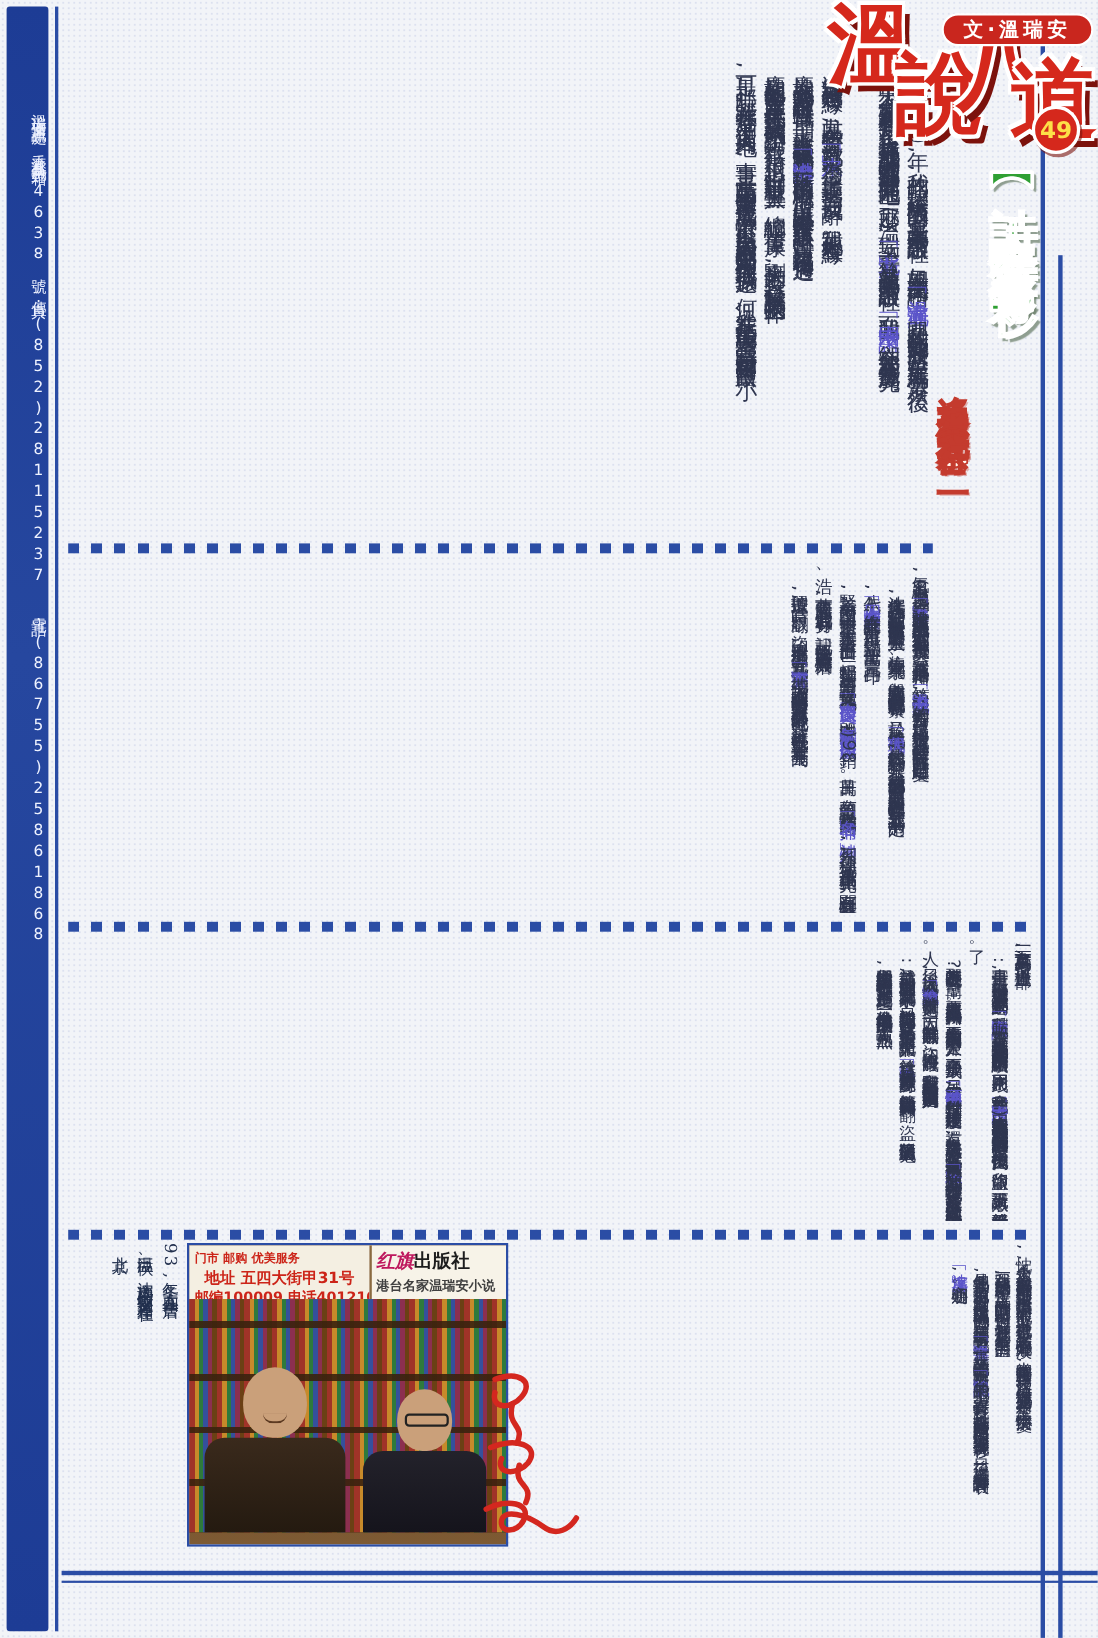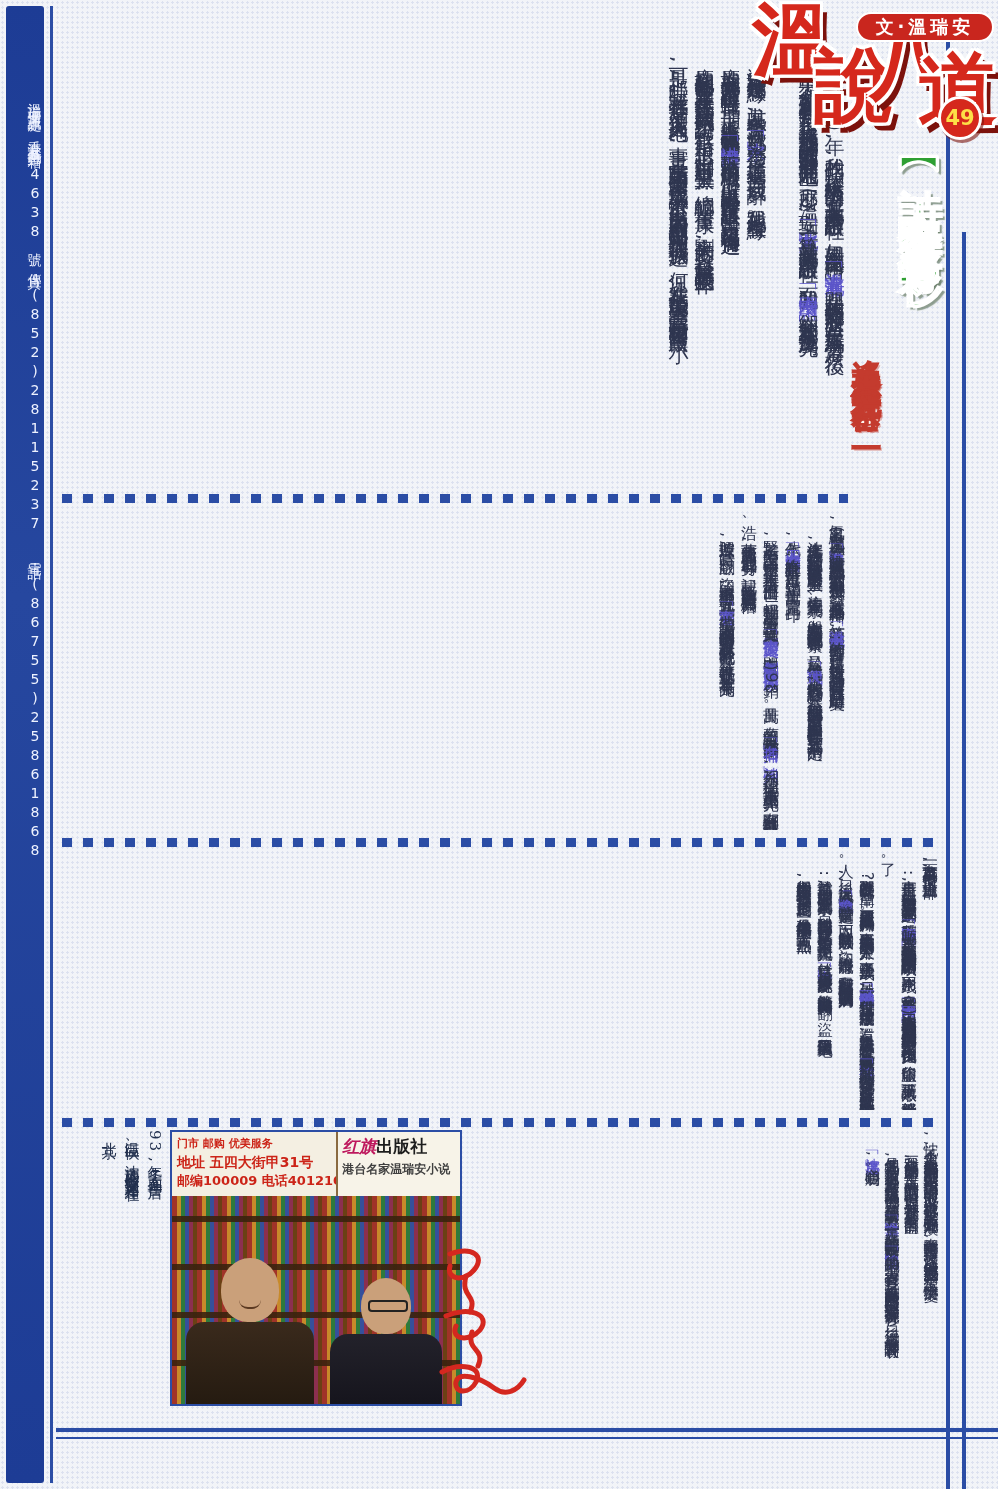--- a/index.html
+++ b/index.html
@@ -109,27 +109,27 @@
     font-size:15px;line-height:23px;letter-spacing:2px;color:#22304e;
     font-family:"DejaVu Serif",serif;
   }
   .caption p{margin:0;}
   .photo{
     position:absolute;left:170px;top:1130px;width:292px;height:276px;
     border:2px solid #2b4da5;box-sizing:border-box;
     background:linear-gradient(180deg,#6b4526,#7d5a33);
     overflow:hidden;
   }
-  .photo-signs{display:flex;height:64px;}
+  .photo-signs{display:flex;height:49px;}
   .sign-left{
     width:57%;background:#f4efe2;color:#cc2418;
     font-size:11px;font-weight:bold;line-height:1.45;
     padding:4px 5px;box-sizing:border-box;white-space:nowrap;overflow:hidden;
   }
-  .sign-left .ln2{font-size:14px;}
+  .sign-left .ln2{font-size:14px;text-align:center;}
   .sign-left .ln3{font-size:13px;}
   .sign-right{
     width:43%;background:#f7f3e8;border-left:2px solid #8a6a40;
     box-sizing:border-box;padding:3px 4px;overflow:hidden;
   }
   .sign-right .brand{font-size:17px;font-weight:900;color:#1d1d1d;white-space:nowrap;}
   .sign-right .brand .red{color:#be185d;font-family:"DejaVu Serif",serif;font-style:italic;}
   .sign-right .sub{font-size:12px;font-weight:bold;color:#404040;white-space:nowrap;margin-top:3px;}
   .shelves{
     position:relative;height:212px;

